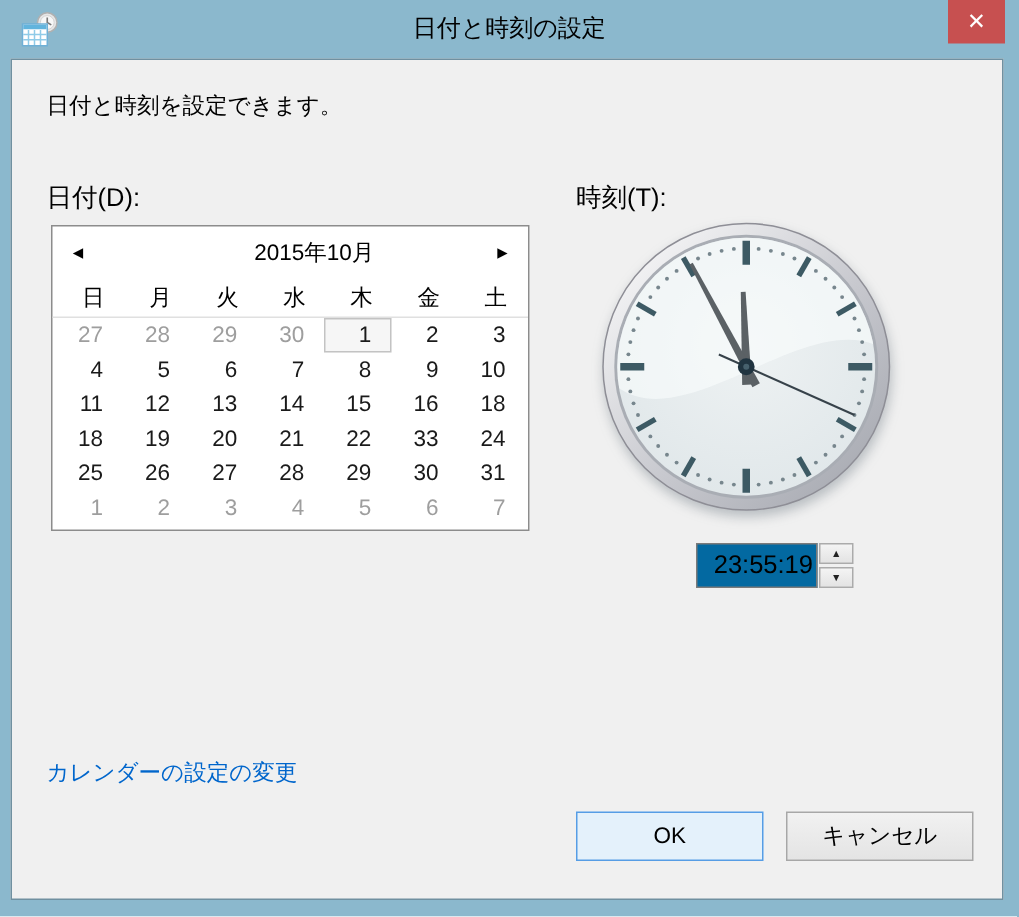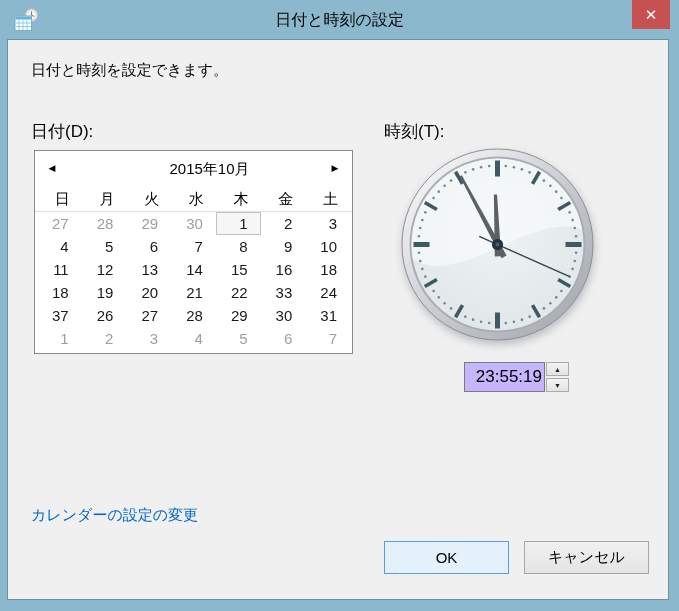--- a/index.html
+++ b/index.html
@@ -47,21 +47,21 @@
   .cal-cell.muted { color:var(--muted-day,#9e9e9e); }
   .cal-cell.today { border:1px solid #c3c3c3; background:#f6f6f6;
                     line-height:21px; padding-right:12px; }
 
   
   .clock { position:absolute; left:393px; top:108px; width:193px; height:193px; }
   .clock svg { filter:drop-shadow(1px 4px 4px rgba(80,95,105,.35)); }
 
   
   .spinner { position:absolute; left:456px; top:322px; height:30px; display:flex; }
-  .time-input { width:81px; height:30px; border:1px solid #7a7a7a; background:#c4b5fd;
+  .time-input { width:81px; height:30px; border:1px solid #7a7a7a; background:#0369a1;
                 font-family:"Liberation Sans","DejaVu Sans",sans-serif;
                 font-size:17px; text-align:right; padding:0 2px 0 0; color:#000; }
   .updown { width:23px; margin-left:1px; display:flex; flex-direction:column;
             justify-content:space-between; }
   .spin-btn { height:14px; border:1px solid #ababab;
               background:linear-gradient(#f4f4f4,#e3e3e3);
               font-size:7px; line-height:11px; text-align:center; color:#222;
               padding:0; cursor:default; }
 
   
@@ -146,21 +146,21 @@
           <div class="cal-cell">15</div>
           <div class="cal-cell">16</div>
           <div class="cal-cell">18</div>
           <div class="cal-cell">18</div>
           <div class="cal-cell">19</div>
           <div class="cal-cell">20</div>
           <div class="cal-cell">21</div>
           <div class="cal-cell">22</div>
           <div class="cal-cell">33</div>
           <div class="cal-cell">24</div>
-          <div class="cal-cell">37</div>
+          <div class="cal-cell">25</div>
           <div class="cal-cell">26</div>
           <div class="cal-cell">27</div>
           <div class="cal-cell">28</div>
           <div class="cal-cell">29</div>
           <div class="cal-cell">30</div>
           <div class="cal-cell">31</div>
           <div class="cal-cell muted">1</div>
           <div class="cal-cell muted">2</div>
           <div class="cal-cell muted">3</div>
           <div class="cal-cell muted">4</div>

